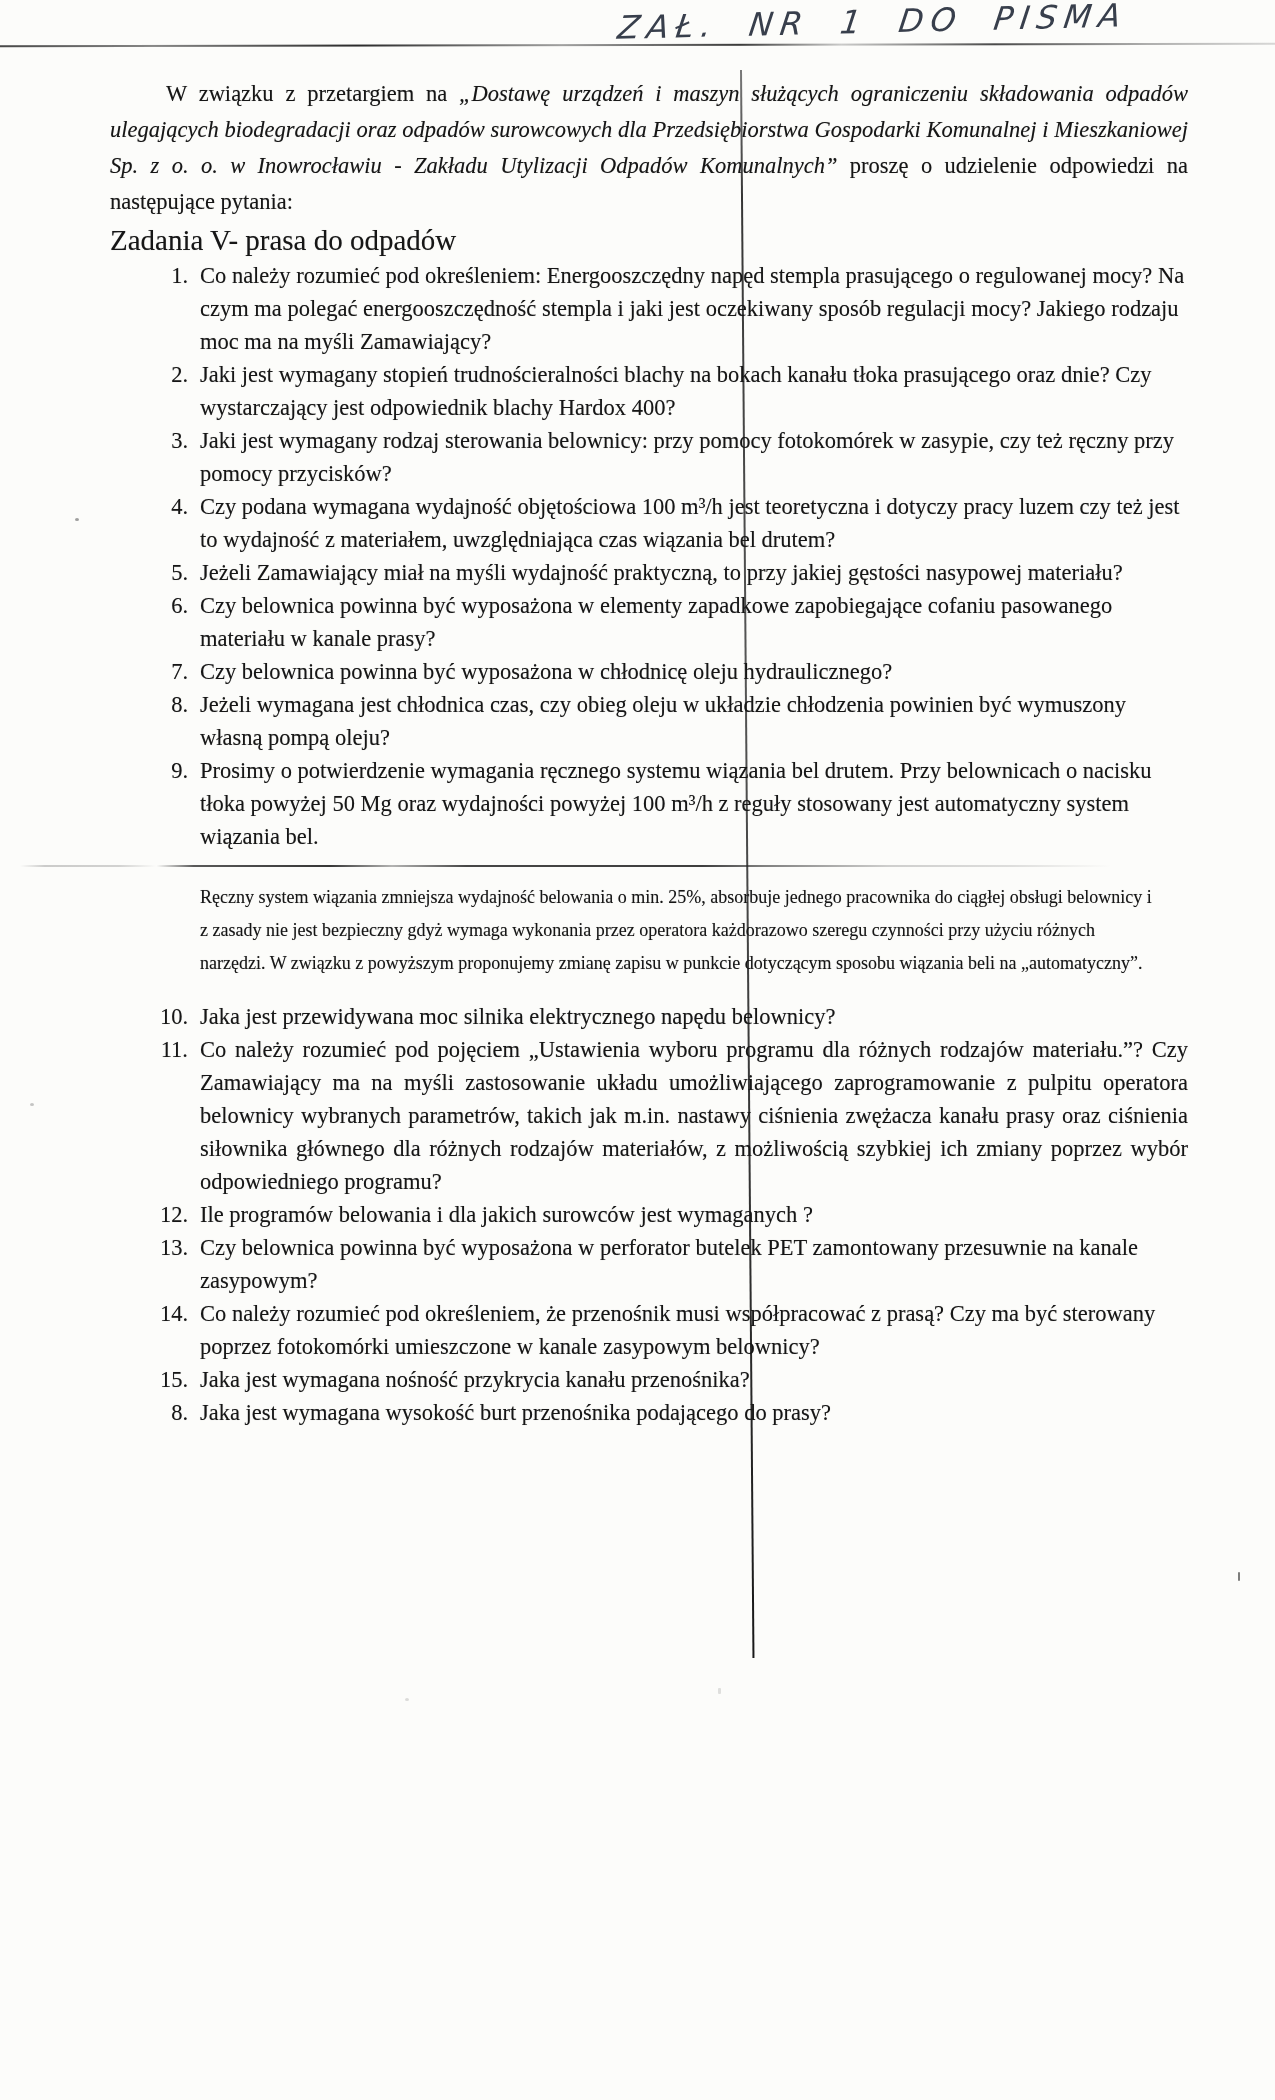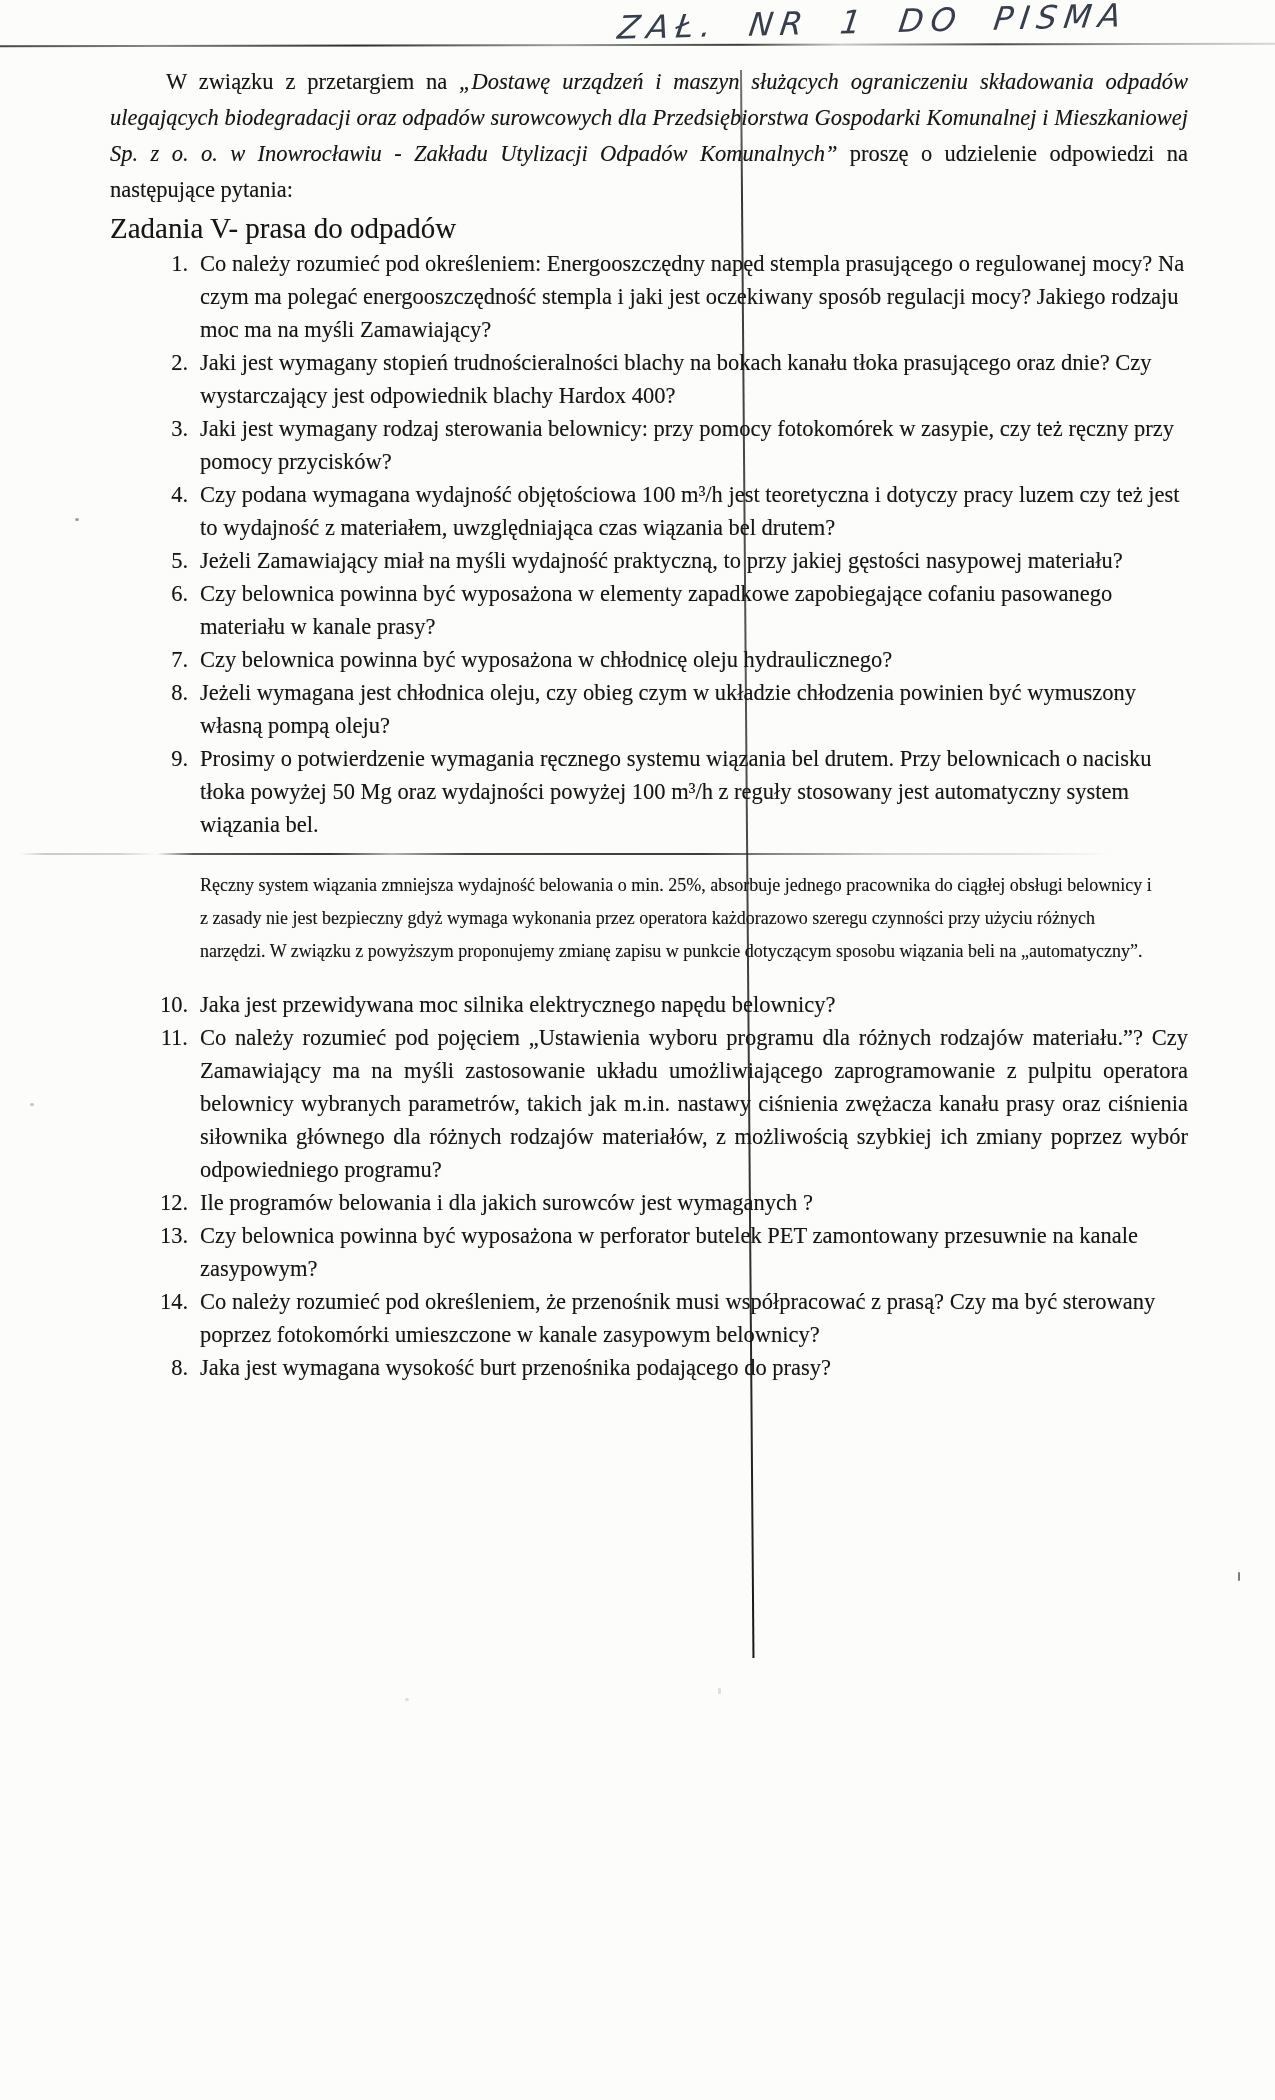--- a/index.html
+++ b/index.html
@@ -44,21 +44,21 @@
     top:70px;left:740px;width:2px;height:1588px;
     transform-origin:top center;
     transform:rotate(-0.45deg);
     background:linear-gradient(180deg,
       rgba(15,15,15,.55) 0%, rgba(10,10,10,.82) 8%,
       rgba(15,15,15,.7) 38%, rgba(10,10,10,.8) 62%,
       rgba(5,5,5,.88) 88%, rgba(5,5,5,.92) 100%);
   }
   .content{
     position:absolute;
-    top:56px;left:110px;width:1078px;
+    top:68px;left:110px;width:1078px;
     text-shadow:0 0 .7px rgba(25,25,25,.38);
   }
   .intro{
     margin:8px 0 0 0;
     font-size:22.5px;line-height:36px;
     text-indent:56px;
     text-align:justify;
   }
   .it{font-style:italic;}
   .task{
@@ -144,21 +144,21 @@
       <div class="qitem">
         <span class="qnum">6.</span>
         <div class="qtext">Czy belownica powinna być wyposażona w elementy zapadkowe zapobiegające cofaniu pasowanego materiału w kanale prasy?</div>
       </div>
       <div class="qitem">
         <span class="qnum">7.</span>
         <div class="qtext">Czy belownica powinna być wyposażona w chłodnicę oleju hydraulicznego?</div>
       </div>
       <div class="qitem">
         <span class="qnum">8.</span>
-        <div class="qtext">Jeżeli wymagana jest chłodnica oleju, czy obieg czym w układzie chłodzenia powinien być wymuszony własną pompą oleju?</div>
+        <div class="qtext">Jeżeli wymagana jest chłodnica czas, czy obieg oleju w układzie chłodzenia powinien być wymuszony własną pompą oleju?</div>
       </div>
       <div class="qitem">
         <span class="qnum">9.</span>
         <div class="qtext">Prosimy o potwierdzenie wymagania ręcznego systemu wiązania bel drutem. Przy belownicach o nacisku tłoka powyżej 50 Mg oraz wydajności powyżej 100 m³/h z reguły stosowany jest automatyczny system wiązania bel.</div>
       </div>
     </div>
 
     <div class="divider"></div>
 
     <p class="note">Ręczny system wiązania zmniejsza wydajność belowania o min. 25%, absorbuje jednego pracownika do ciągłej obsługi belownicy i z zasady nie jest bezpieczny gdyż wymaga wykonania przez operatora każdorazowo szeregu czynności przy użyciu różnych narzędzi. W związku z powyższym proponujemy zmianę zapisu w punkcie dotyczącym sposobu wiązania beli na „automatyczny”.</p>
@@ -178,19 +178,23 @@
       </div>
       <div class="qitem">
         <span class="qnum">13.</span>
         <div class="qtext">Czy belownica powinna być wyposażona w perforator butelek PET zamontowany przesuwnie na kanale zasypowym?</div>
       </div>
       <div class="qitem">
         <span class="qnum">14.</span>
         <div class="qtext">Co należy rozumieć pod określeniem, że przenośnik musi współpracować z prasą? Czy ma być sterowany poprzez fotokomórki umieszczone w kanale zasypowym belownicy?</div>
       </div>
       <div class="qitem">
+        <span class="qnum">15.</span>
+        <div class="qtext">Jaka jest wymagana nośność przykrycia kanału przenośnika?</div>
+      </div>
+      <div class="qitem">
         <span class="qnum">8.</span>
         <div class="qtext">Jaka jest wymagana wysokość burt przenośnika podającego do prasy?</div>
       </div>
     </div>
 
   </div>
 </div>
 
 </body></html>

